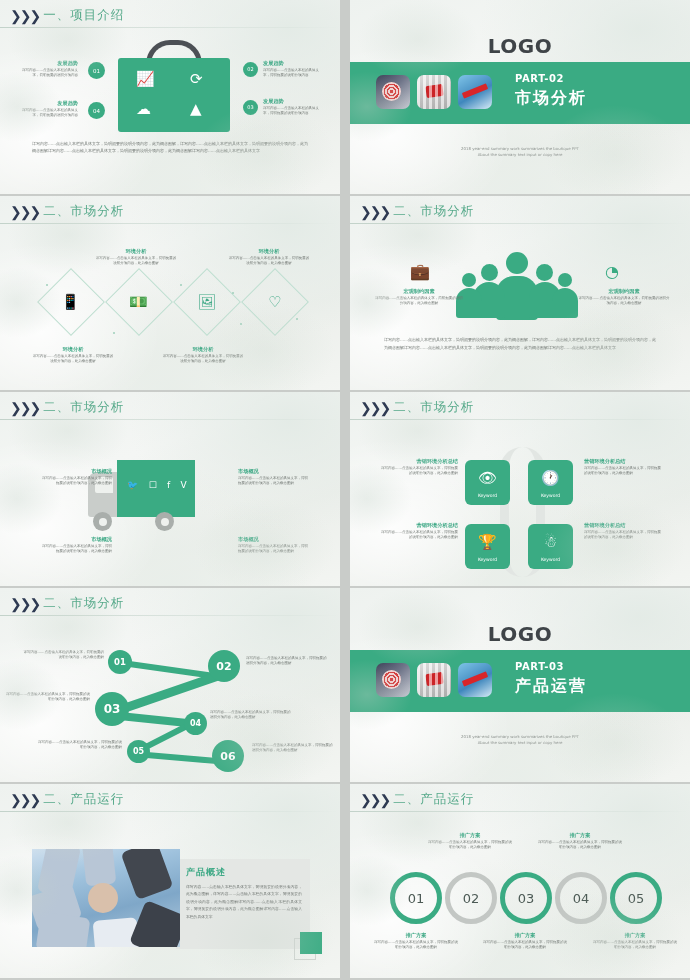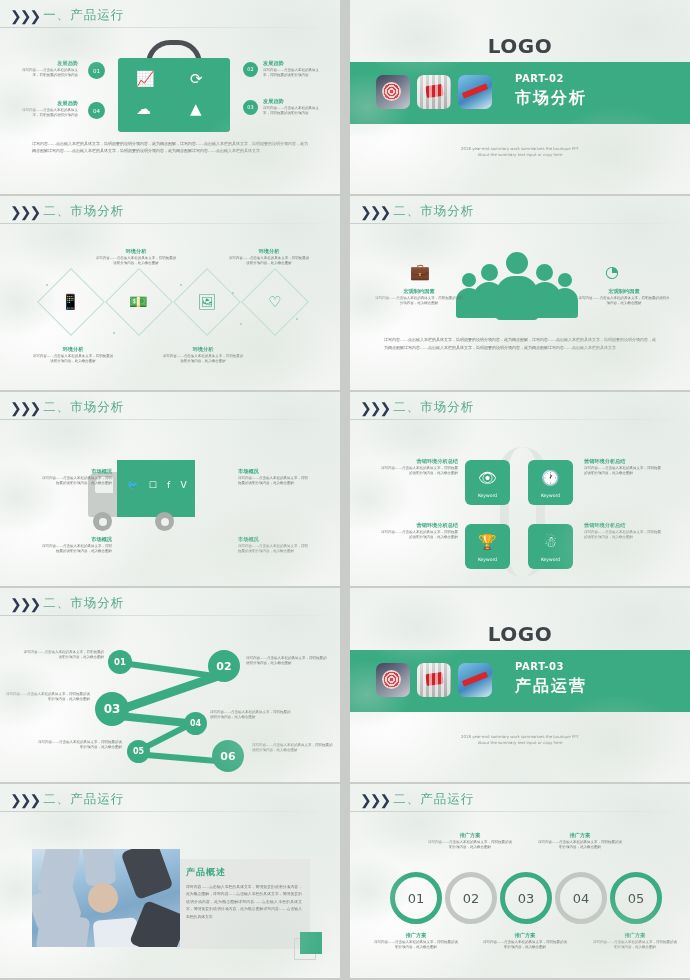--- a/index.html
+++ b/index.html
@@ -132,21 +132,21 @@
   .ring.gray { border-color:#c3c7c4; }
 </style>
 </head>
 <body>
 
 <div class="deck">
 
   <div class="slide">
     <div class="hdr">
       <span class="chev">❯❯❯</span>
-      <span class="hdr-title">一、产品运行</span>
+      <span class="hdr-title">一、项目介绍</span>
     </div>
     <div class="hdr-line"></div>
 
     <div class="s1-handle"></div>
     <div class="s1-case">
       <span class="s1-ic" style="left:18px;top:14px">📈</span>
       <span class="s1-ic" style="left:72px;top:14px">⟳</span>
       <span class="s1-ic" style="left:18px;top:44px">☁</span>
       <span class="s1-ic" style="left:72px;top:44px">▲</span>
     </div>

